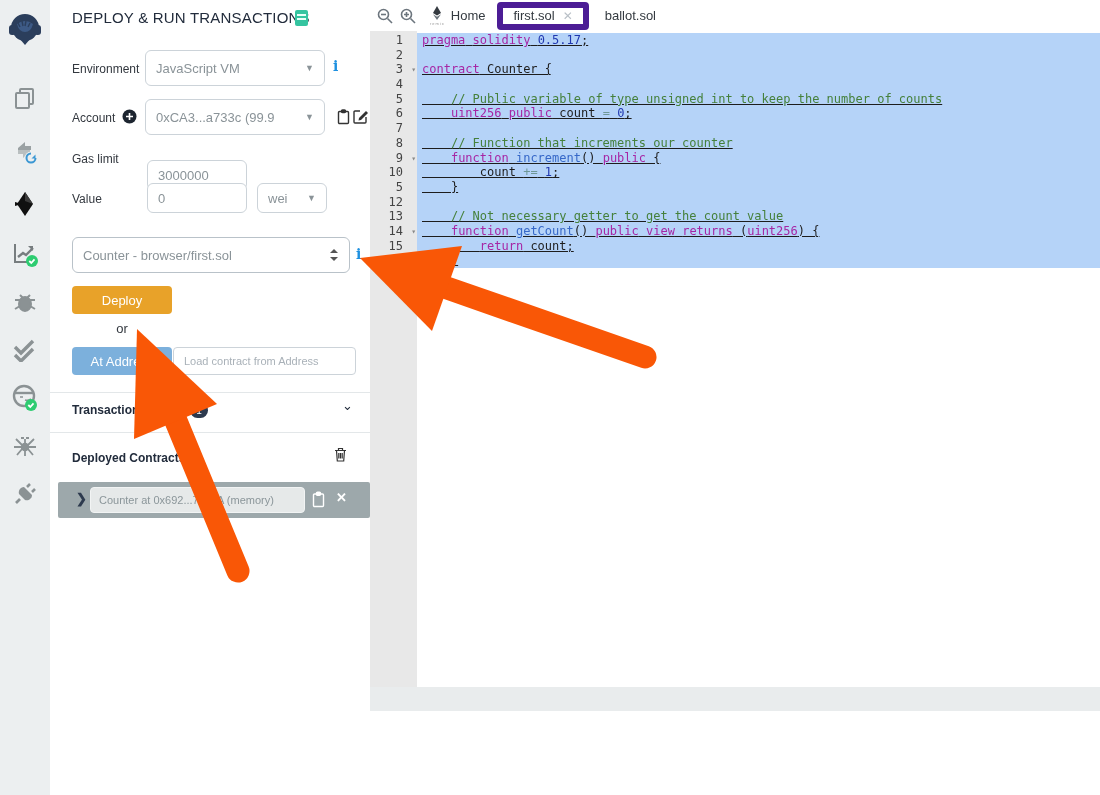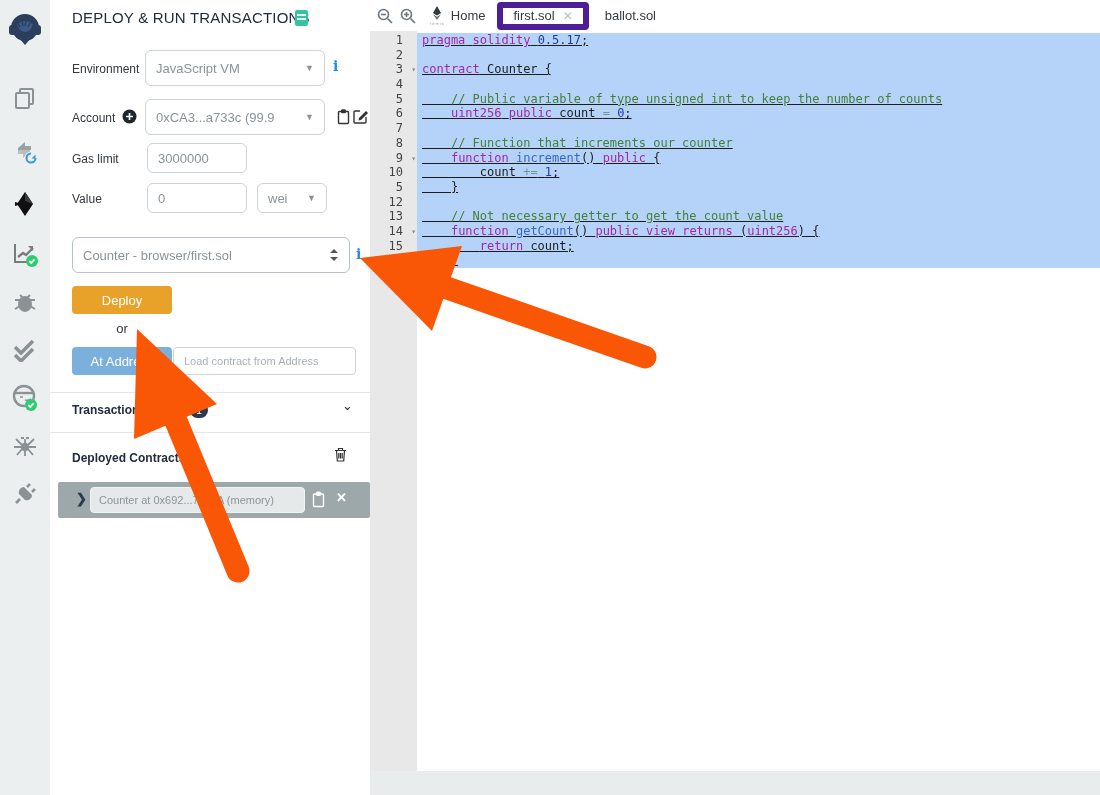--- a/index.html
+++ b/index.html
@@ -47,21 +47,21 @@
   .dep-title { position:absolute; left:22px; top:451px; font-size:12px; font-weight:bold; color:#222c3c; }
 
   .dep-row { position:absolute; left:8px; top:482px; width:312px; height:36px; background:#9da8ab; border-radius:2px; }
   .dep-caret { position:absolute; left:18px; top:9px; font-size:13px; font-weight:bold; color:#2d3a4e; cursor:pointer; }
   .dep-btn { position:absolute; left:32px; top:5px; width:215px; height:26px; background:#e6e9e9; border:1px solid #f2f4f4;
              border-radius:4px; font-size:11px; color:#8b969a; display:flex; align-items:center; padding:0 8px;
              white-space:nowrap; overflow:hidden; cursor:pointer; }
   .dep-x { position:absolute; left:278px; top:8px; color:#fff; font-size:13px; font-weight:bold; cursor:pointer; }
 
   
-  .editor { flex:1; height:795px; position:relative; background:#fff; }
+  .editor { flex:1; height:711px; position:relative; background:#fff; }
   .tabbar { height:31px; display:flex; align-items:center; position:relative; background:#fff; }
   .zoom-ic { width:16px; height:16px; margin-left:7px; cursor:pointer; }
   .tab { display:flex; align-items:center; font-size:13px; color:#343a40; cursor:pointer; padding:0 10px; height:31px; }
   .tab.home { margin-left:8px; padding:0 6px; }
   .eth-mini { display:flex; flex-direction:column; align-items:center; margin-right:6px; }
   .eth-mini .rmx { font-size:4px; color:#999; letter-spacing:1px; margin-top:1px; }
   .tab.active { border:6px solid #4c1d95; border-radius:4px; height:28px; margin:0 6px; background:#fff; }
   .tab-close { margin-left:8px; color:#b8bfc6; font-size:12px; cursor:pointer; }
 
   .code-region { position:absolute; top:31px; left:0; right:0; bottom:24px; display:flex; overflow:hidden; }
@@ -191,21 +191,21 @@
     <svg class="mini-ic" style="left:287px; top:109px;" width="13" height="16" viewBox="0 0 13 16" fill="none" stroke="#333" stroke-width="1.4">
       <rect x="1.5" y="2.5" width="10" height="12" rx="1"></rect>
       <rect x="4.5" y="1" width="4" height="2.6" rx="1" fill="#333"></rect>
     </svg>
     <svg class="mini-ic" style="left:303px; top:109px;" width="15" height="15" viewBox="0 0 15 15" fill="none" stroke="#333" stroke-width="1.4">
       <path d="M13 8 v5 a1 1 0 0 1 -1 1 h-10 a1 1 0 0 1 -1 -1 v-10 a1 1 0 0 1 1 -1 h5"></path>
       <path d="M6 9 l7-7 2 2-7 7 -2.5 .5z" fill="#333" stroke="none"></path>
     </svg>
 
     <div class="lbl" style="left:22px; top:152px;">Gas limit</div>
-    <input class="inbox" style="left: 97px; top: 143px; width: 100px; height: 30px;" value="3000000">
+    <input class="inbox" style="left: 97px; top: 160px; width: 100px; height: 30px;" value="3000000">
 
     <div class="lbl" style="left:22px; top:192px;">Value</div>
     <input class="inbox" style="left: 97px; top: 183px; width: 100px; height: 30px;" value="0">
     <div class="selbox" style="left:207px; top:183px; width:70px; height:30px;">
       <span>wei</span>
       <span class="caret">▼</span>
     </div>
 
     <div class="selbox" style="left:22px; top:237px; width:278px; height:36px; border-color:#b9c2c9;">
       <span>Counter - browser/first.sol</span>

